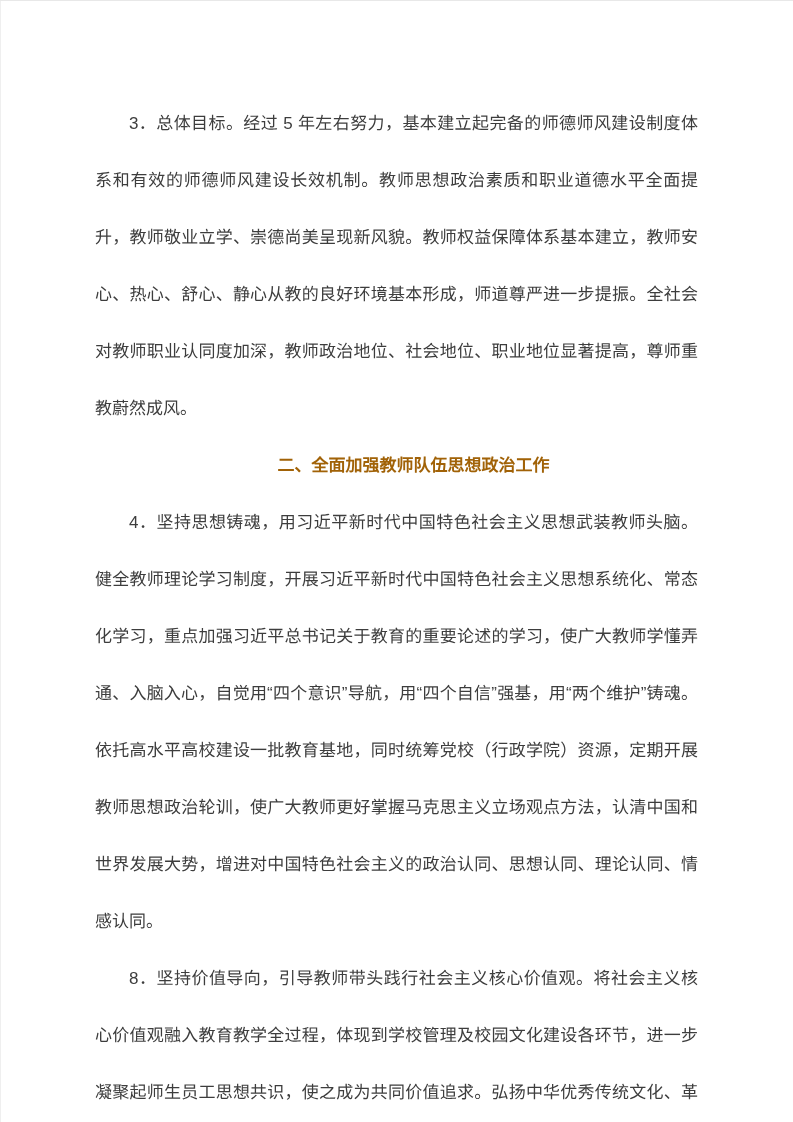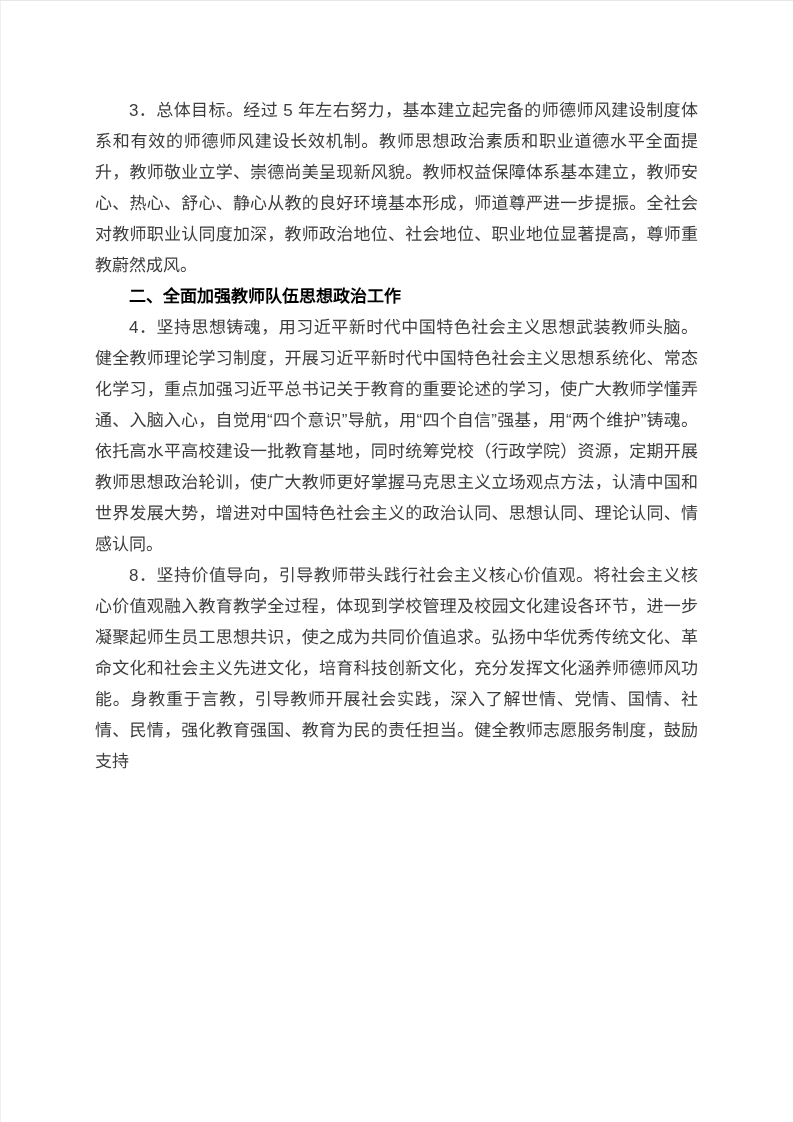--- a/index.html
+++ b/index.html
@@ -19,32 +19,32 @@
     overflow: hidden;
     font-family: "Liberation Sans", "DejaVu Sans", sans-serif;
   }
   .doc-body {
     width: 100%;
   }
   .doc-body p {
     margin: 0;
     padding: 0;
     font-size: 17px;
-    line-height: 31px;
+    line-height: 57px;
     text-indent: 2em;
     text-align: justify;
     text-justify: inter-ideograph;
     word-break: break-all;
     color: #3d3d3d;
     font-weight: 400;
   }
   .doc-body p.heading {
     font-weight: 700;
-    color: #000000;
-    text-align: left;
+    color: #a16207;
+    text-align: center;
   }
 </style>
 </head>
 <body>
 
 <div class="page">
   <div class="doc-body">
     <p class="body">3．总体目标。经过 5 年左右努力，基本建立起完备的师德师风建设制度体系和有效的师德师风建设长效机制。教师思想政治素质和职业道德水平全面提升，教师敬业立学、崇德尚美呈现新风貌。教师权益保障体系基本建立，教师安心、热心、舒心、静心从教的良好环境基本形成，师道尊严进一步提振。全社会对教师职业认同度加深，教师政治地位、社会地位、职业地位显著提高，尊师重教蔚然成风。</p>
     <p class="heading">二、全面加强教师队伍思想政治工作</p>
     <p class="body">4．坚持思想铸魂，用习近平新时代中国特色社会主义思想武装教师头脑。健全教师理论学习制度，开展习近平新时代中国特色社会主义思想系统化、常态化学习，重点加强习近平总书记关于教育的重要论述的学习，使广大教师学懂弄通、入脑入心，自觉用“四个意识”导航，用“四个自信”强基，用“两个维护”铸魂。依托高水平高校建设一批教育基地，同时统筹党校（行政学院）资源，定期开展教师思想政治轮训，使广大教师更好掌握马克思主义立场观点方法，认清中国和世界发展大势，增进对中国特色社会主义的政治认同、思想认同、理论认同、情感认同。</p>

